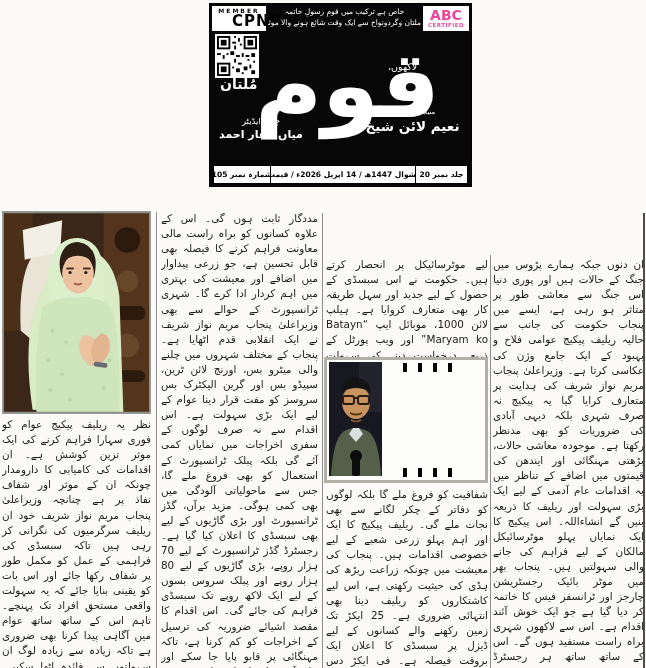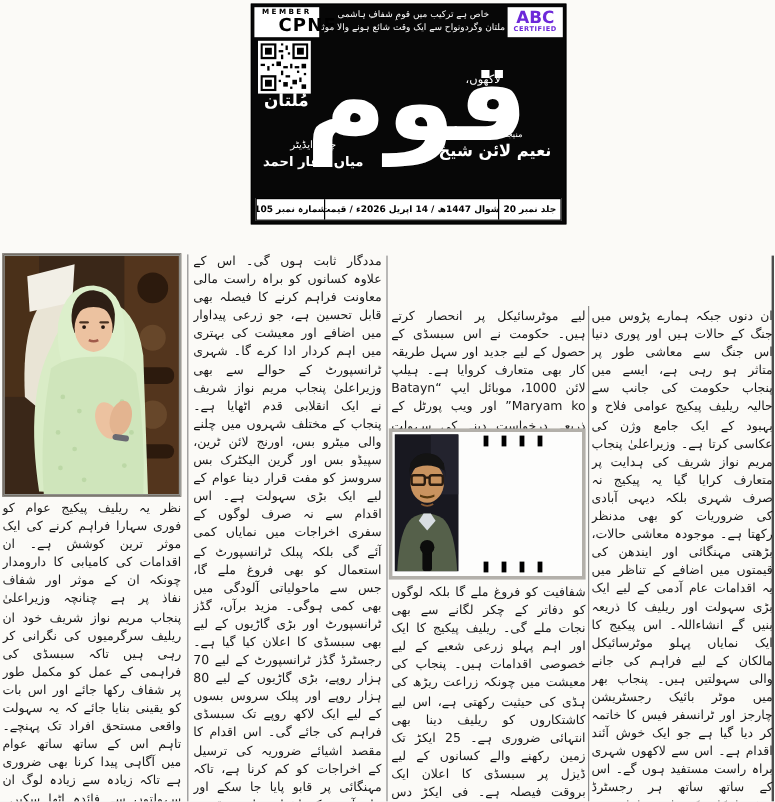--- a/index.html
+++ b/index.html
@@ -11,21 +11,21 @@
   }
 
   
   .masthead { position:absolute; left:209px; top:3px; width:263px; height:184px;
     background:#070707; color:#fff; border:1px solid #000; }
   .mh-topbar { position:absolute; top:2px; left:2px; right:2px; height:25px; display:flex; gap:2px; }
   .member-box { background:#fff; color:#000; width:54px; text-align:center; padding-top:1px; }
   .member-box .member { font-size:6px; letter-spacing:2px; font-weight:bold; display:block; }
   .member-box .cpne { font-size:15px; font-weight:bold; letter-spacing:1px; display:block; line-height:1;margin-left:20px; }
   .mh-slogan { flex:1; direction:rtl; text-align:center; font-size:7.5px; line-height:1.45; padding-top:1px; white-space:nowrap; overflow:hidden; }
-  .abc-box { background:#fff; color:#6d28d9; width:46px; text-align:center; padding-top:2px; }
+  .abc-box { background:#fff; color:#ec4899; width:46px; text-align:center; padding-top:2px; }
   .abc-box .abc { font-size:14px; font-weight:bold; display:block; line-height:1; }
   .abc-box .certified { font-size:5.5px; font-weight:bold; letter-spacing:.5px; display:block; }
   .qr { position:absolute; left:5px; top:30px; width:44px; height:44px; background:#fff; padding:2px; }
   .qr svg { width:100%; height:100%; display:block; }
   .daily-block { position:absolute; left:54px; top:30px; width:60px; }
   .daily-block .daily { font-family:"DejaVu Serif", serif; font-style:italic; font-size:7px; display:block; }
   .daily-block .qaum { font-family:"DejaVu Serif", serif; font-size:15px; font-weight:bold; letter-spacing:1px; display:block; line-height:1.1; }
   .daily-block .multan-l { font-family:"DejaVu Serif", serif; font-size:6.5px; display:block; text-align:right; }
   .multan-urdu { position:absolute; left:10px; top:72px; font-size:14px; direction:rtl;font-weight:bold; }
   .quom-title { position:absolute; left:72px; top:2px; width:158px; height:165px; text-align:center;
@@ -90,21 +90,21 @@
 
 <div class="page">
 
   <div class="masthead">
     <div class="mh-topbar">
       <div class="member-box">
         <span class="member">MEMBER</span>
         <span class="cpne">CPNE</span>
       </div>
       <div class="mh-slogan">
-        <div>خاص ہے ترکیب میں قومِ شفافِ ہاشمی</div>
+        <div>خاص ہے ترکیب میں قومِ رسولِ خاتمہ</div>
         <div>ملتان وگردونواح سے ایک وقت شائع ہونے والا موثر ترین اخبار</div>
       </div>
       <div class="abc-box">
         <span class="abc">ABC</span>
         <span class="certified">CERTIFIED</span>
       </div>
     </div>
 
     <div class="qr">
       <svg viewBox="0 0 21 21">

